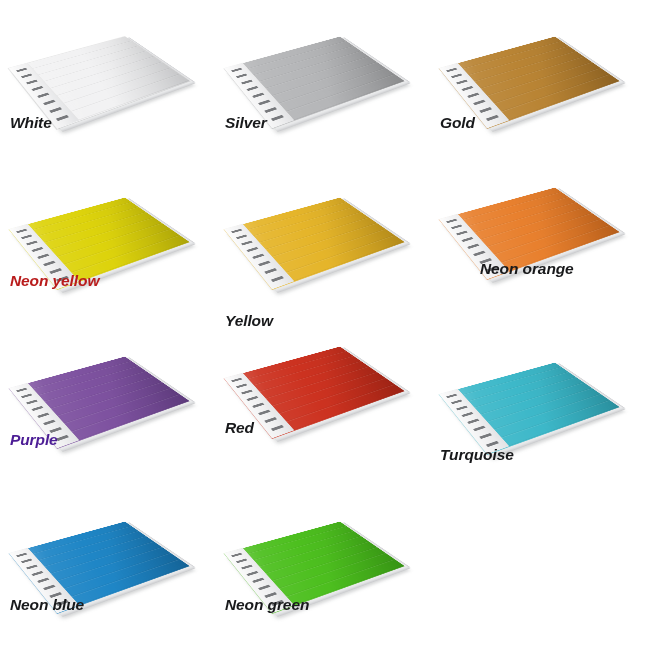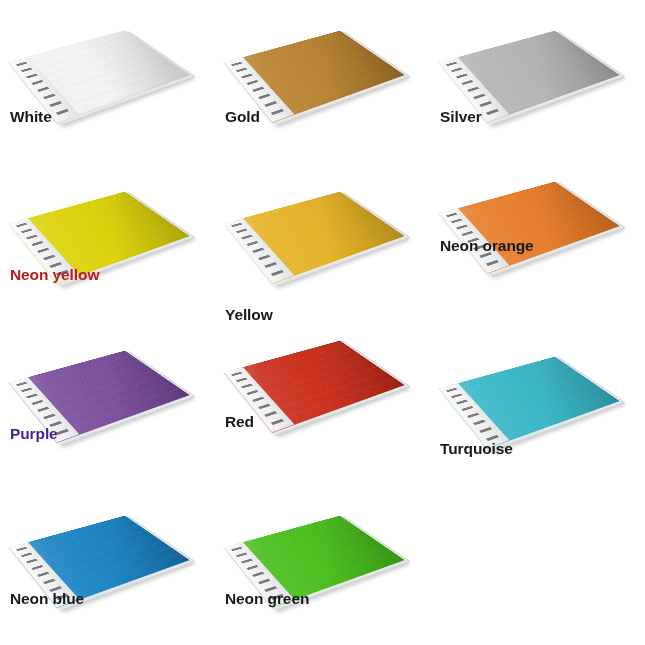--- a/index.html
+++ b/index.html
@@ -24,21 +24,23 @@
 
   .swatch-grid {
     position: absolute;
     left: 0;
     top: 0;
     width: 645px;
     height: 645px;
     display: grid;
     grid-template-columns: repeat(3, 1fr);
     grid-template-rows: repeat(4, 159px);
+    padding-top: 6px;
     box-sizing: border-box;
+    font-style: italic;
   }
 
   .swatch-cell {
     position: relative;
     box-sizing: border-box;
   }
 
   
   .sheet-stage {
     position: absolute;
@@ -208,50 +210,50 @@
         </div>
         <div class="swatch-label" style="top: 108px; color: rgb(24, 25, 27);">White</div>
       </div>
       <div class="swatch-cell">
         <div class="sheet-stage" style="left: 8px; top: 0px;">
           <div class="sheet">
             <div class="sheet-shadow"></div>
             <div class="sheet-backing"></div>
             <div class="edge-strip"></div>
             <div class="edge-bottom"></div>
+            <div class="sheet-face" style="background: linear-gradient(118deg, rgb(181, 182, 184) 0%, rgb(181, 182, 184) 58%, rgb(155, 156, 158) 100%);">
+              <div class="tone"></div>
+              <div class="bands"></div>
+            </div>
+            <div class="tab-strip">
+              <div class="ticks"></div>
+            </div>
+          </div>
+        </div>
+        <div class="swatch-label" style="top: 108px; color: rgb(24, 25, 27);">Silver</div>
+      </div>
+      <div class="swatch-cell">
+        <div class="sheet-stage" style="left: 8px; top: 0px;">
+          <div class="sheet">
+            <div class="sheet-shadow"></div>
+            <div class="sheet-backing"></div>
+            <div class="edge-strip"></div>
+            <div class="edge-bottom"></div>
             <div class="sheet-face" style="background: linear-gradient(118deg, rgb(185, 132, 52) 0%, rgb(185, 132, 52) 58%, rgb(157, 109, 38) 100%);">
               <div class="tone"></div>
               <div class="bands"></div>
             </div>
             <div class="tab-strip">
               <div class="ticks"></div>
             </div>
           </div>
         </div>
         <div class="swatch-label" style="top: 108px; color: rgb(24, 25, 27);">Gold</div>
       </div>
       <div class="swatch-cell">
-        <div class="sheet-stage" style="left: 8px; top: 0px;">
-          <div class="sheet">
-            <div class="sheet-shadow"></div>
-            <div class="sheet-backing"></div>
-            <div class="edge-strip"></div>
-            <div class="edge-bottom"></div>
-            <div class="sheet-face" style="background: linear-gradient(118deg, rgb(181, 182, 184) 0%, rgb(181, 182, 184) 58%, rgb(155, 156, 158) 100%);">
-              <div class="tone"></div>
-              <div class="bands"></div>
-            </div>
-            <div class="tab-strip">
-              <div class="ticks"></div>
-            </div>
-          </div>
-        </div>
-        <div class="swatch-label" style="top: 108px; color: rgb(24, 25, 27);">Silver</div>
-      </div>
-      <div class="swatch-cell">
         <div class="sheet-stage" style="left: 8px; top: 2px;">
           <div class="sheet">
             <div class="sheet-shadow"></div>
             <div class="sheet-backing"></div>
             <div class="edge-strip"></div>
             <div class="edge-bottom"></div>
             <div class="sheet-face" style="background: linear-gradient(118deg, rgb(221, 211, 12) 0%, rgb(221, 211, 12) 58%, rgb(194, 185, 10) 100%);">
               <div class="tone"></div>
               <div class="bands"></div>
             </div>
@@ -289,21 +291,21 @@
             <div class="edge-bottom"></div>
             <div class="sheet-face" style="background: linear-gradient(118deg, rgb(232, 128, 46) 0%, rgb(232, 128, 46) 58%, rgb(205, 106, 30) 100%);">
               <div class="tone"></div>
               <div class="bands"></div>
             </div>
             <div class="tab-strip">
               <div class="ticks"></div>
             </div>
           </div>
         </div>
-        <div class="swatch-label" style="top: 78px; color: rgb(24, 25, 27);">Neon orange</div>
+        <div class="swatch-label" style="top: 95px; color: rgb(24, 25, 27); margin-left: 40px;">Neon orange</div>
       </div>
       <div class="swatch-cell">
         <div class="sheet-stage" style="left: 8px; top: 2px;">
           <div class="sheet">
             <div class="sheet-shadow"></div>
             <div class="sheet-backing"></div>
             <div class="edge-strip"></div>
             <div class="edge-bottom"></div>
             <div class="sheet-face" style="background: linear-gradient(118deg, rgb(126, 82, 160) 0%, rgb(126, 82, 160) 58%, rgb(104, 65, 138) 100%);">
               <div class="tone"></div>

